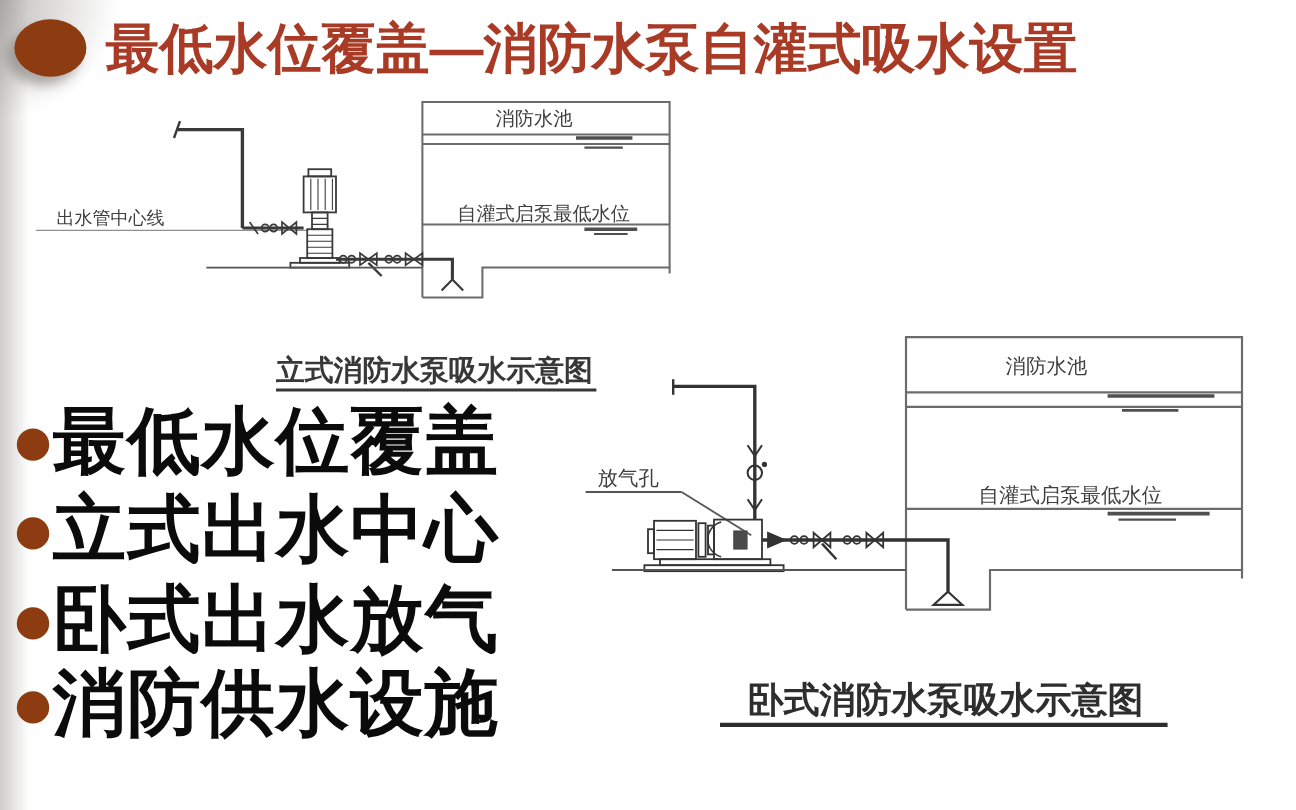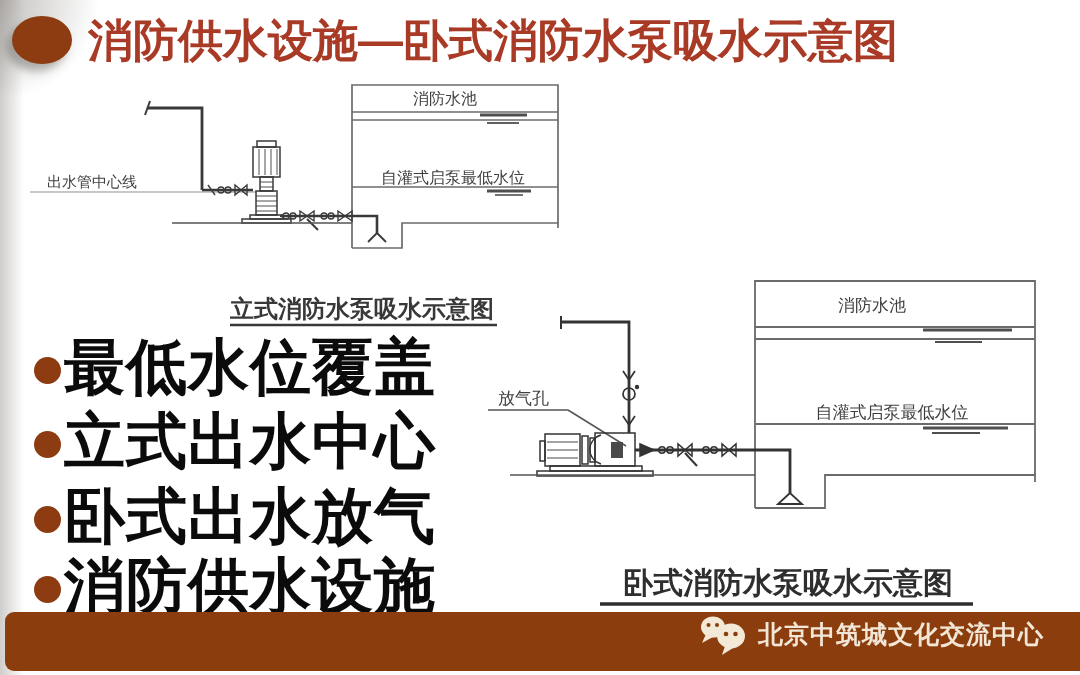--- a/index.html
+++ b/index.html
@@ -36,21 +36,21 @@
   }
 
   
   .diag{position:absolute;}
   #diagram1{left:25px;top:80px;}
   #diagram2{left:480px;top:276px;}
   .diag text{font-family:"Liberation Sans","DejaVu Sans",sans-serif;}
 
   
   .bullet-row{
-    position:absolute;left:28px;height:66px;
+    position:absolute;left:8px;height:66px;
     display:flex;align-items:center;white-space:nowrap;
   }
   .bullet-dot{
     width:27px;height:27px;border-radius:50%;
     margin:6px 3px 0 6px;flex:0 0 auto;
   }
   .bullet-text{
     font-size:61px;font-weight:bold;color:#0b0b0b;
     letter-spacing:1px;line-height:66px;
   }
@@ -71,21 +71,21 @@
 </style>
 </head>
 <body>
 
 <div class="slide">
 
   <div class="edge-shadow-left"></div>
   <div class="corner-shadow"></div>
 
   <div class="title-oval" style="background:#8c3c10;"></div>
-  <div class="page-title" style="color:#a93b26;">消防供水设施—卧式消防水泵吸水示意图</div>
+  <div class="page-title" style="color:#a93b26;">最低水位覆盖—消防水泵自灌式吸水设置</div>
 
   <svg id="diagram1" class="diag" width="545" height="255" viewBox="0 0 545 255">
 
     <g stroke="#6b6b6b" stroke-width="1.7" fill="none">
       <path d="M327,168 V5 H533 V143"></path>
       <path d="M327,168 H377 V143 H533 V148"></path>
       <path d="M327,32 H533"></path>
       <path d="M327,40 H533"></path>
       <path d="M327,107 H533"></path>
     </g>
@@ -229,33 +229,14 @@
   </div>
   <div class="bullet-row" style="top:408px;">
     <span class="bullet-dot" style="background:#8c3c10;"></span>
     <span class="bullet-text">立式出水中心</span>
   </div>
   <div class="bullet-row" style="top:553px;">
     <span class="bullet-dot" style="background:#8c3c10;"></span>
     <span class="bullet-text">消防供水设施</span>
   </div>
 
-  <div class="footer-bar" style="background:#8b3d0e;">
-    <div class="footer-inner">
-      <svg width="50" height="42" viewBox="0 0 50 42">
-        <g fill="#f3e9d7">
-          <ellipse cx="14" cy="13" rx="12" ry="10.5"></ellipse>
-          <path d="M7,20 L3,29 L14,23 Z"></path>
-          <ellipse cx="32" cy="22" rx="14" ry="12.5"></ellipse>
-          <path d="M26,32 L23,41 L34,34 Z"></path>
-        </g>
-        <g fill="#8b3d0e">
-          <circle cx="9.5" cy="11" r="2"></circle>
-          <circle cx="18" cy="11" r="2"></circle>
-          <circle cx="27" cy="20" r="2.3"></circle>
-          <circle cx="36.5" cy="20" r="2.3"></circle>
-        </g>
-      </svg>
-      <span class="footer-org">北京中筑城文化交流中心</span>
-    </div>
-  </div>
 
 </div>
 
 </body></html>

